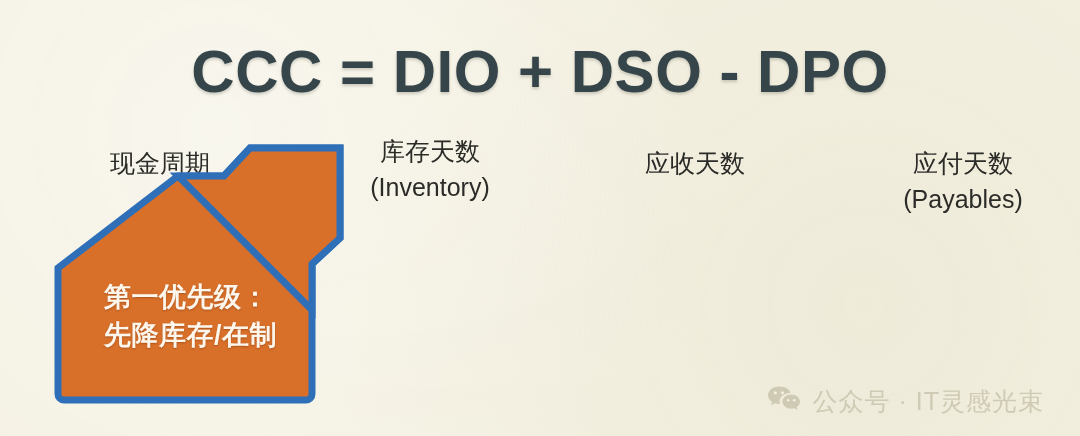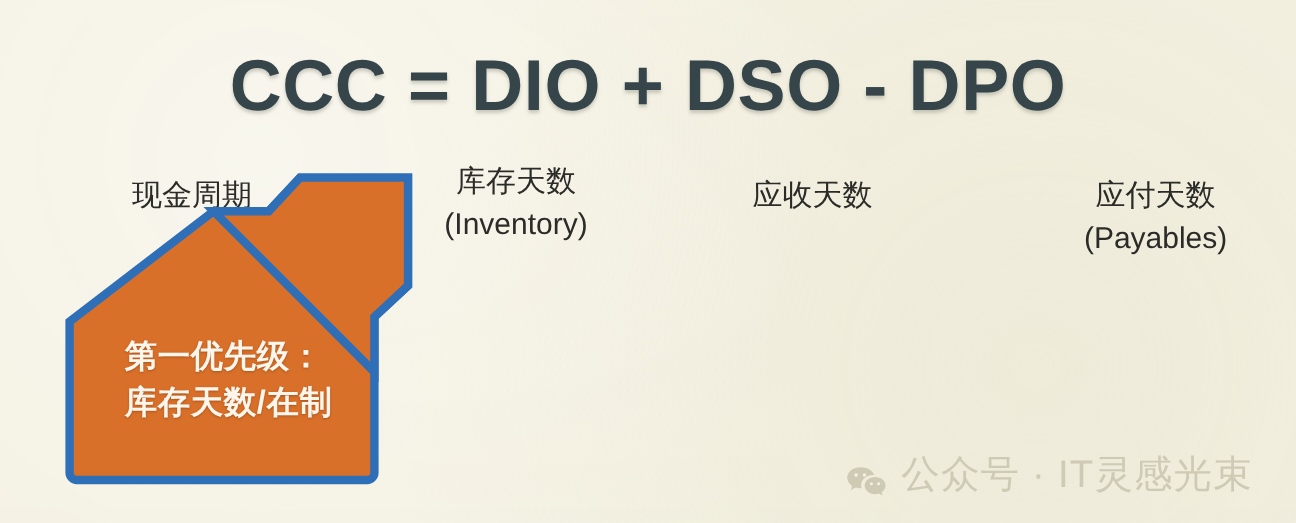--- a/index.html
+++ b/index.html
@@ -57,21 +57,21 @@
     font-size: 25px;
     line-height: 1.42;
     font-weight: 400;
     white-space: nowrap;
   }
   .term-label .cn { display: block; }
   .term-label .en { display: block; }
 
   #label-ccc { left: 40px;  top: 146px; width: 240px; }
   #label-dio { left: 310px; top: 134px; width: 240px; }
-  #label-dso { left: 552px; top: 146px; width: 250px; }
+  #label-dso { left: 570px; top: 146px; width: 250px; }
   #label-dpo { left: 848px; top: 146px; width: 230px; }
 
   
   #callout {
     position: absolute;
     left: 28px;
     top: 128px;
     width: 340px;
     height: 300px;
   }
@@ -93,24 +93,24 @@
   }
   #callout-text .l1 { display: block; }
   #callout-text .l2 { display: block; }
 
   
   #watermark {
     position: absolute;
     right: 36px;
     bottom: 18px;
     display: flex;
-    align-items: flex-end;
+    align-items: flex-start;
     gap: 12px;
     color: #cfcab4;
-    font-size: 32px;
+    font-size: 25px;
     font-weight: 400;
     letter-spacing: 1px;
     white-space: nowrap;
   }
   #wechat-icon {
     width: 34px;
     height: 30px;
     flex: none;
     display: block;
   }
@@ -165,21 +165,21 @@
              L 222 20
              L 312 20
              L 312 110
              L 284 136
              L 284 182
              L 150 48 Z" fill="#D9702A" stroke="#2E6FB8" stroke-width="7" stroke-linejoin="miter"></path>
   </svg>
 
   <div id="callout-text">
     <span class="l1">第一优先级：</span>
-    <span class="l2">库存天数/在制</span>
+    <span class="l2">先降库存/在制</span>
   </div>
 
   <div id="watermark">
     <svg id="wechat-icon" viewBox="0 0 34 30">
       <path d="M12.2 1.4 C5.8 1.4 1.0 5.4 1.0 10.2 C1.0 12.9 2.6 15.3 5.1 16.9
                L4.1 20.3 L8.0 18.3 C9.3 18.7 10.7 18.9 12.2 18.9 C12.5 18.9 12.8 18.9 13.1 18.9
                C12.8 18.1 12.6 17.2 12.6 16.3 C12.6 11.6 17.1 7.9 22.6 7.9
                C22.9 7.9 23.2 7.9 23.5 7.9 C22.5 4.2 17.9 1.4 12.2 1.4 Z" fill="#CFCAB4"></path>
       <circle cx="8.4" cy="7.8" r="1.5" fill="#F4F1E2"></circle>
       <circle cx="15.4" cy="7.8" r="1.5" fill="#F4F1E2"></circle>

